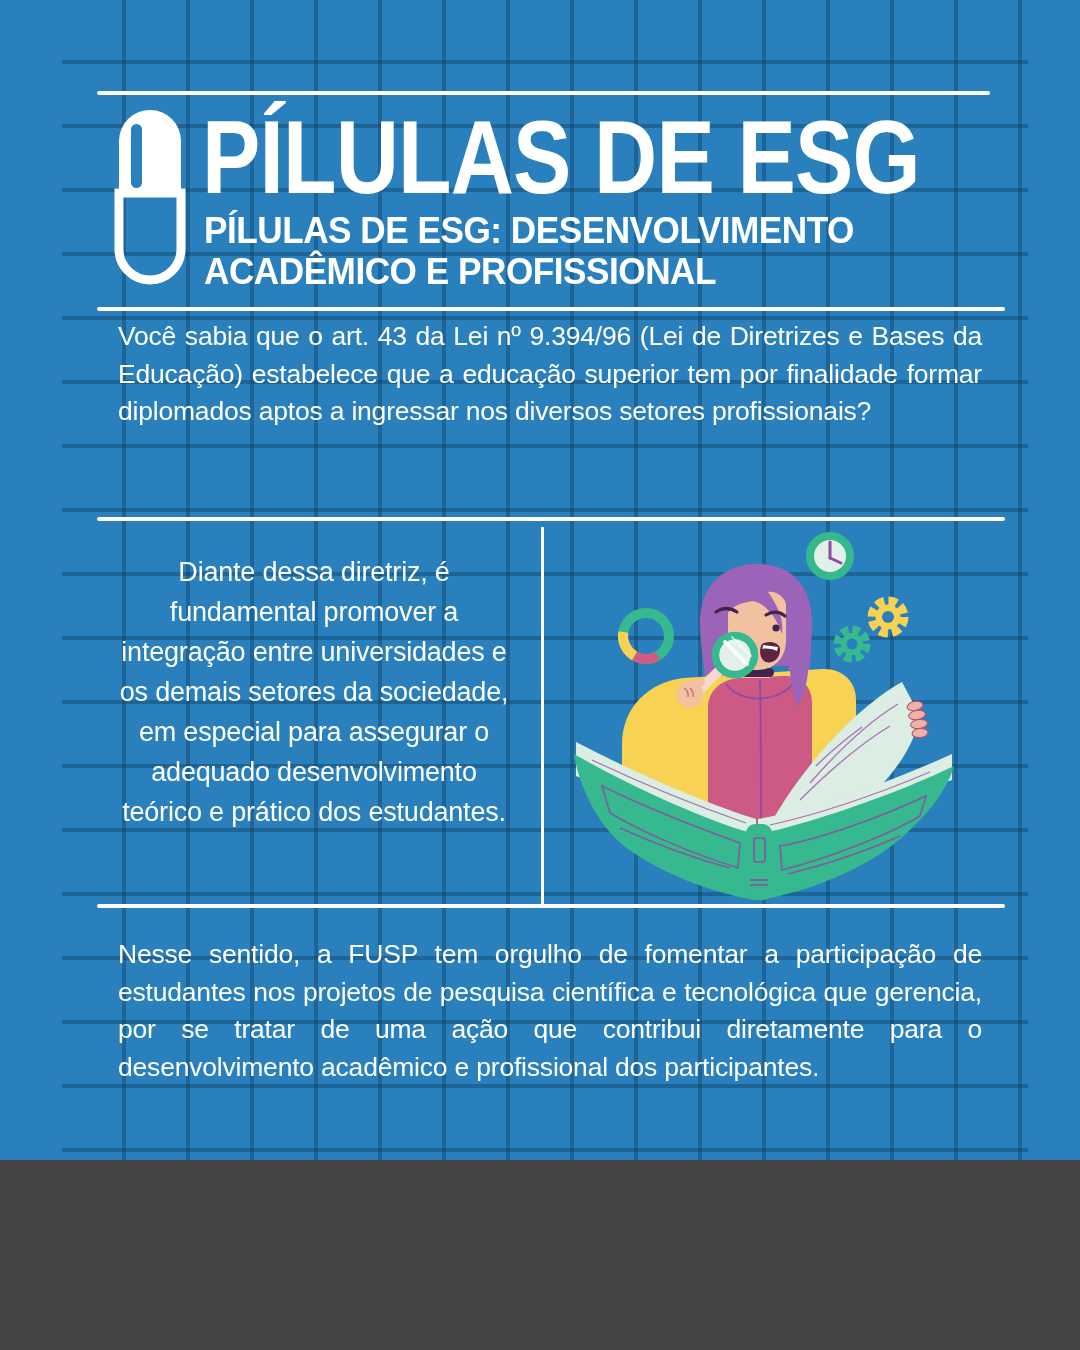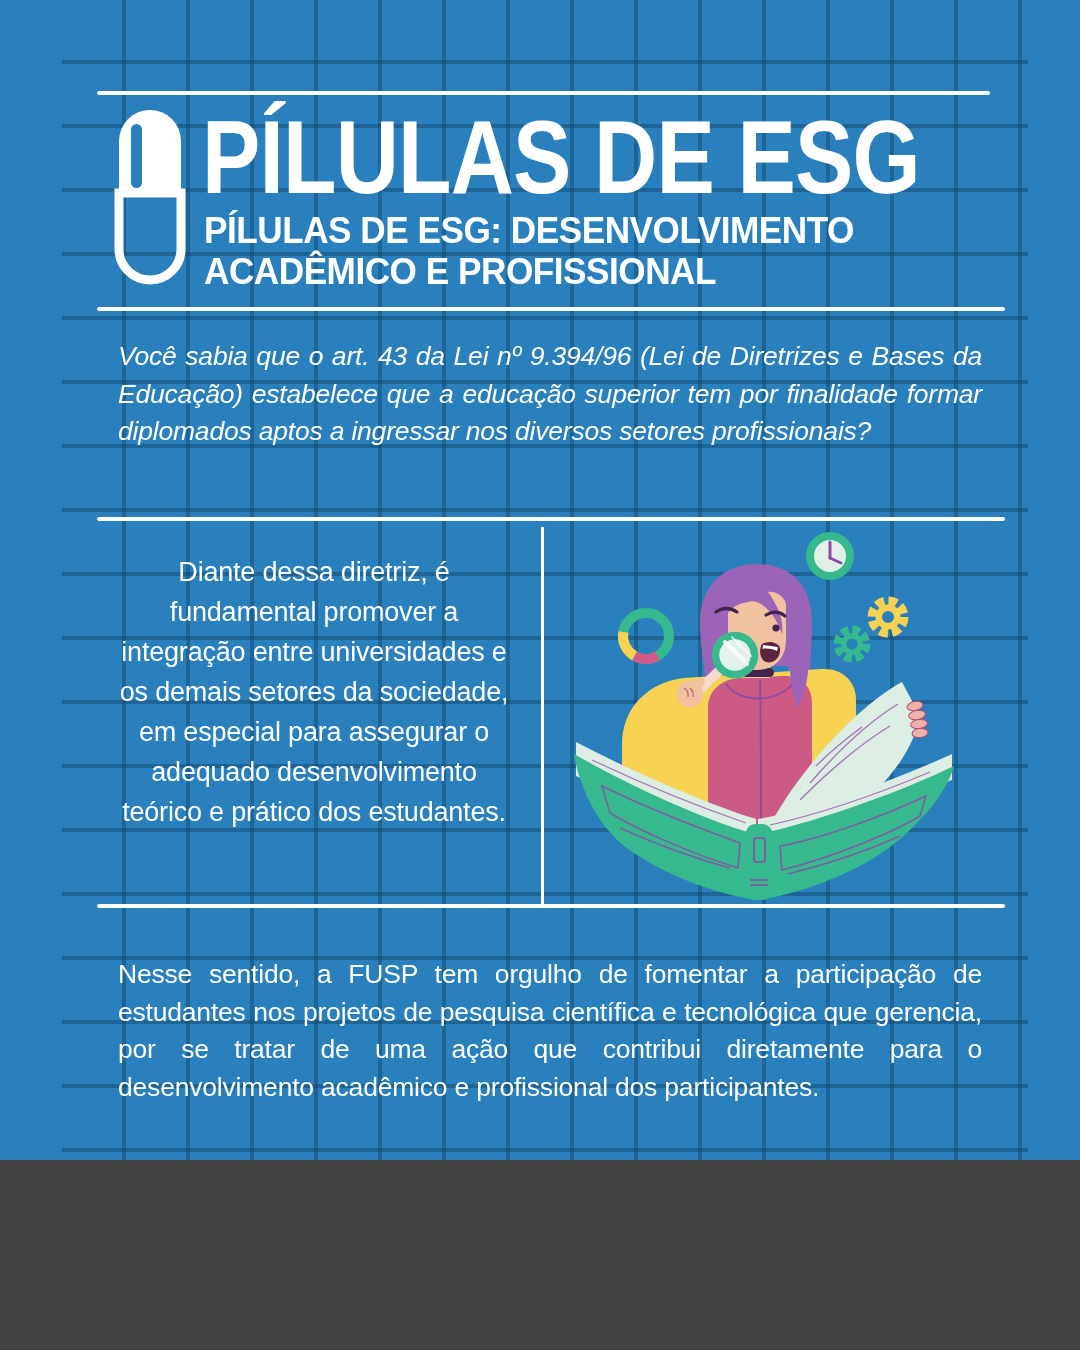--- a/index.html
+++ b/index.html
@@ -58,21 +58,21 @@
     <svg width="72" height="182" viewBox="0 0 72 182">
       <path d="M5,89 L5,37 A31,31 0 0 1 67,37 L67,89 Z" fill="#fff"></path>
       <path d="M5,89 L5,145 A31,31 0 0 0 67,145 L67,89 Z" fill="none" stroke="#fff" stroke-width="9"></path>
       <rect x="17" y="20" width="11" height="64" rx="5.5" fill="#2A80BC"></rect>
     </svg>
   </div>
 
   <div class="title">PÍLULAS DE ESG</div>
   <div class="subtitle">PÍLULAS DE ESG: DESENVOLVIMENTO ACADÊMICO E PROFISSIONAL</div>
 
-  <div class="para" style="top:338px;font-style:italic;">Você sabia que o art. 43 da Lei nº 9.394/96 (Lei de Diretrizes e Bases da Educação) estabelece que a educação superior tem por finalidade formar diplomados aptos a ingressar nos diversos setores profissionais?</div>
+  <div class="para" style="top:318px;">Você sabia que o art. 43 da Lei nº 9.394/96 (Lei de Diretrizes e Bases da Educação) estabelece que a educação superior tem por finalidade formar diplomados aptos a ingressar nos diversos setores profissionais?</div>
 
   <div class="para-left">Diante dessa diretriz, é fundamental promover a integração entre universidades e os demais setores da sociedade, em especial para assegurar o adequado desenvolvimento teórico e prático dos estudantes.</div>
 
   <div class="illus">
     <svg width="450" height="380" viewBox="0 0 450 380">
 
       <g>
         <circle cx="270" cy="28" r="20" fill="#E2F0E8" stroke="#36B98E" stroke-width="8"></circle>
         <path d="M270,30 L270,14" stroke="#8C4CA4" stroke-width="3" stroke-linecap="round" fill="none"></path>
         <path d="M270,30 L281,35" stroke="#8C4CA4" stroke-width="3" stroke-linecap="round" fill="none"></path>
@@ -177,21 +177,21 @@
           <path d="M60,300 C100,318 140,332 170,340"></path>
           <path d="M340,308 C300,326 260,338 228,346"></path>
         </g>
         <rect x="186" y="296" width="26" height="76" rx="9" fill="#36B98E"></rect>
         <rect x="194" y="310" width="11" height="24" rx="2.5" fill="none" stroke="#8C4CA4" stroke-width="1.6"></rect>
         <path d="M190,352 L208,352 M190,357 L208,357" stroke="#8C4CA4" stroke-width="1.3" fill="none"></path>
       </g>
     </svg>
   </div>
 
-  <div class="para" style="top:956px;">Nesse sentido, a FUSP tem orgulho de fomentar a participação de estudantes nos projetos de pesquisa científica e tecnológica que gerencia, por se tratar de uma ação que contribui diretamente para o desenvolvimento acadêmico e profissional dos participantes.</div>
+  <div class="para" style="top:936px;">Nesse sentido, a FUSP tem orgulho de fomentar a participação de estudantes nos projetos de pesquisa científica e tecnológica que gerencia, por se tratar de uma ação que contribui diretamente para o desenvolvimento acadêmico e profissional dos participantes.</div>
 
   <div class="fusp">
     <svg width="300" height="110" viewBox="0 0 300 110">
       <text x="8" y="92" font-family="Liberation Sans, sans-serif" font-size="98" font-weight="bold" letter-spacing="-5" fill="none" stroke="#FFFFFF" stroke-width="4.5" stroke-linejoin="round">FUSP</text>
     </svg>
   </div>
 
 </div>
 
 </body></html>

